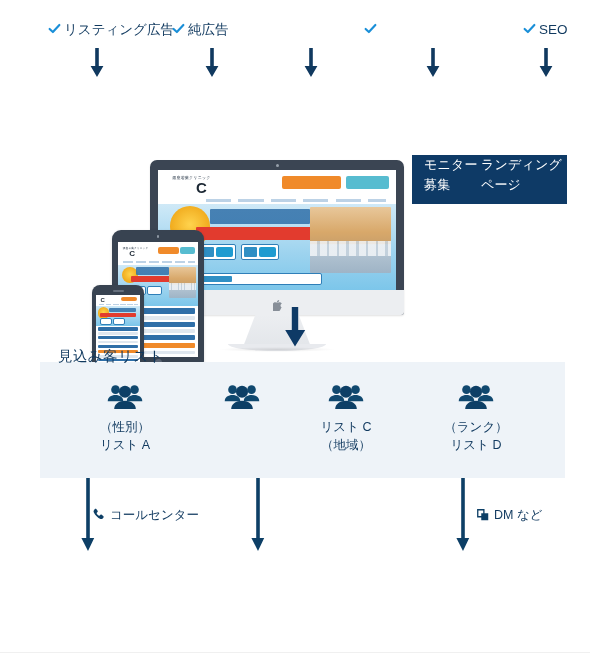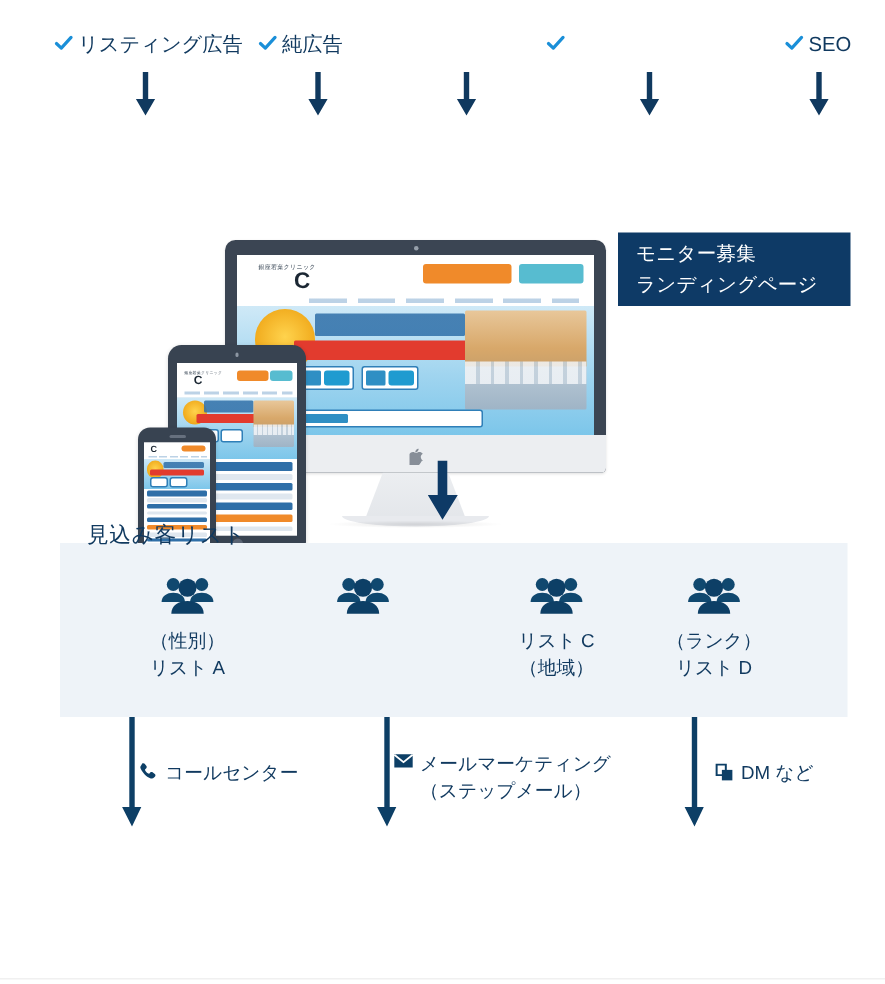--- a/index.html
+++ b/index.html
@@ -154,21 +154,21 @@
   }
   .site-rows{position:absolute;left:0;right:0;bottom:0;height:44%;background:#fff;}
   .row-b{position:absolute;left:4%;right:4%;background:#2f6fa8;border-radius:1px;}
   .row-l{position:absolute;left:4%;right:4%;background:#dfe7ef;border-radius:1px;}
   .row-o{position:absolute;left:4%;right:4%;background:#f08a2a;border-radius:1px;}
 
   
   .callout{
     position:absolute;left:412px;top:155px;width:155px;height:49px;
     background:#0e3a66;color:#fff;
-    display:flex;flex-direction:column;justify-content:center;
+    display:flex;justify-content:center;
     padding-left:12px;box-sizing:border-box;
     font-size:13px;line-height:1.55;letter-spacing:.2px;
   }
 
   
   .arrow-big{position:absolute;left:282px;top:307px;width:26px;height:40px;}
 
   
   .panel{
     position:absolute;left:40px;top:362px;width:525px;height:116px;
@@ -201,21 +201,21 @@
   }
   .hairline{position:absolute;left:0;top:652px;width:590px;height:1px;background:#f0f0f0;}
 </style>
 </head>
 <body>
 
 <div class="stage">
 
   <div class="channels">
 
-    <div class="chan" style="left:36px;text-align:center;">
+    <div class="chan" style="left:48px;text-align:center;">
       <span class="chk">
         <svg viewBox="0 0 16 16">
             <path d="M2 8.6 L6 12.4 L14 3.6" fill="none" stroke="#1a8fd8" stroke-width="2.6" stroke-linecap="round" stroke-linejoin="round"></path>
           </svg>
       </span><span>リスティング広告</span>
     </div>
 
     <div class="chan" style="left:172px;">
       <span class="chk">
         <svg viewBox="0 0 16 16">
@@ -410,21 +410,21 @@
         <circle cx="11" cy="7.5" r="5" fill="#10486f"></circle>
         <path d="M2 21c0-4.6 4-7.2 9-7.2s9 2.6 9 7.2z" fill="#10486f"></path>
         <circle cx="33" cy="7.5" r="5" fill="#10486f"></circle>
         <path d="M24 21c0-4.6 4-7.2 9-7.2s9 2.6 9 7.2z" fill="#10486f"></path>
         <circle cx="22" cy="10" r="7" fill="#0d3f66"></circle>
         <path d="M9.5 30c0-6.3 5.6-9.8 12.5-9.8S34.5 23.7 34.5 30z" fill="#0d3f66"></path>
       </svg>
     </div>
   </div>
 
-  <div class="list-item" style="left:326px;">
+  <div class="list-item" style="left:301px;">
     <div class="list-icon">
       <svg viewBox="0 0 44 32">
         <circle cx="11" cy="7.5" r="5" fill="#10486f"></circle>
         <path d="M2 21c0-4.6 4-7.2 9-7.2s9 2.6 9 7.2z" fill="#10486f"></path>
         <circle cx="33" cy="7.5" r="5" fill="#10486f"></circle>
         <path d="M24 21c0-4.6 4-7.2 9-7.2s9 2.6 9 7.2z" fill="#10486f"></path>
         <circle cx="22" cy="10" r="7" fill="#0d3f66"></circle>
         <path d="M9.5 30c0-6.3 5.6-9.8 12.5-9.8S34.5 23.7 34.5 30z" fill="#0d3f66"></path>
       </svg>
     </div>
@@ -458,29 +458,20 @@
           <path d="M3.2 1.2c.6-.5 1.4-.4 1.9.2l1.3 1.7c.4.5.3 1.2-.1 1.6l-.8.8c-.2.2-.3.5-.1.8.5 1 1.5 2 2.5 2.5.3.2.6.1.8-.1l.8-.8c.4-.4 1.1-.5 1.6-.1l1.7 1.3c.6.5.7 1.3.2 1.9l-.8.9c-.6.7-1.6.9-2.5.6C6.6 11.4 3.6 8.4 2 4.9c-.4-.9-.2-1.9.5-2.5z" fill="#0d3f66"></path>
         </svg>
     </span><span>コールセンター</span>
   </div>
 
   <div class="arrow-thin" style="left:250px;top:478px;">
     <svg viewBox="0 0 16 74">
         <path d="M6.2 0 h3.6 v60 h4.4 L8 73 L1.4 60 h4.8 z" fill="#0d3f66"></path>
       </svg>
   </div>
-  <div class="outlabel" style="left:262px;top:500px;">
-    <span class="oi">
-      <svg viewBox="0 0 16 12">
-          <path d="M1 1h14v10H1z" fill="#0d3f66"></path>
-          <path d="M1 1.4 8 7 15 1.4" fill="none" stroke="#ffffff" stroke-width="1.4"></path>
-        </svg>
-    </span><span>メールマーケティング</span>
-    <div style="margin-left:18px;">（ステップメール）</div>
-  </div>
 
   <div class="arrow-thin" style="left:455px;top:478px;">
     <svg viewBox="0 0 16 74">
         <path d="M6.2 0 h3.6 v60 h4.4 L8 73 L1.4 60 h4.8 z" fill="#0d3f66"></path>
       </svg>
   </div>
   <div class="outlabel" style="left:476px;top:506px;">
     <span class="oi">
       <svg viewBox="0 0 16 16">
           <path d="M2 2h7v8H2z" fill="none" stroke="#0d3f66" stroke-width="1.5"></path>

